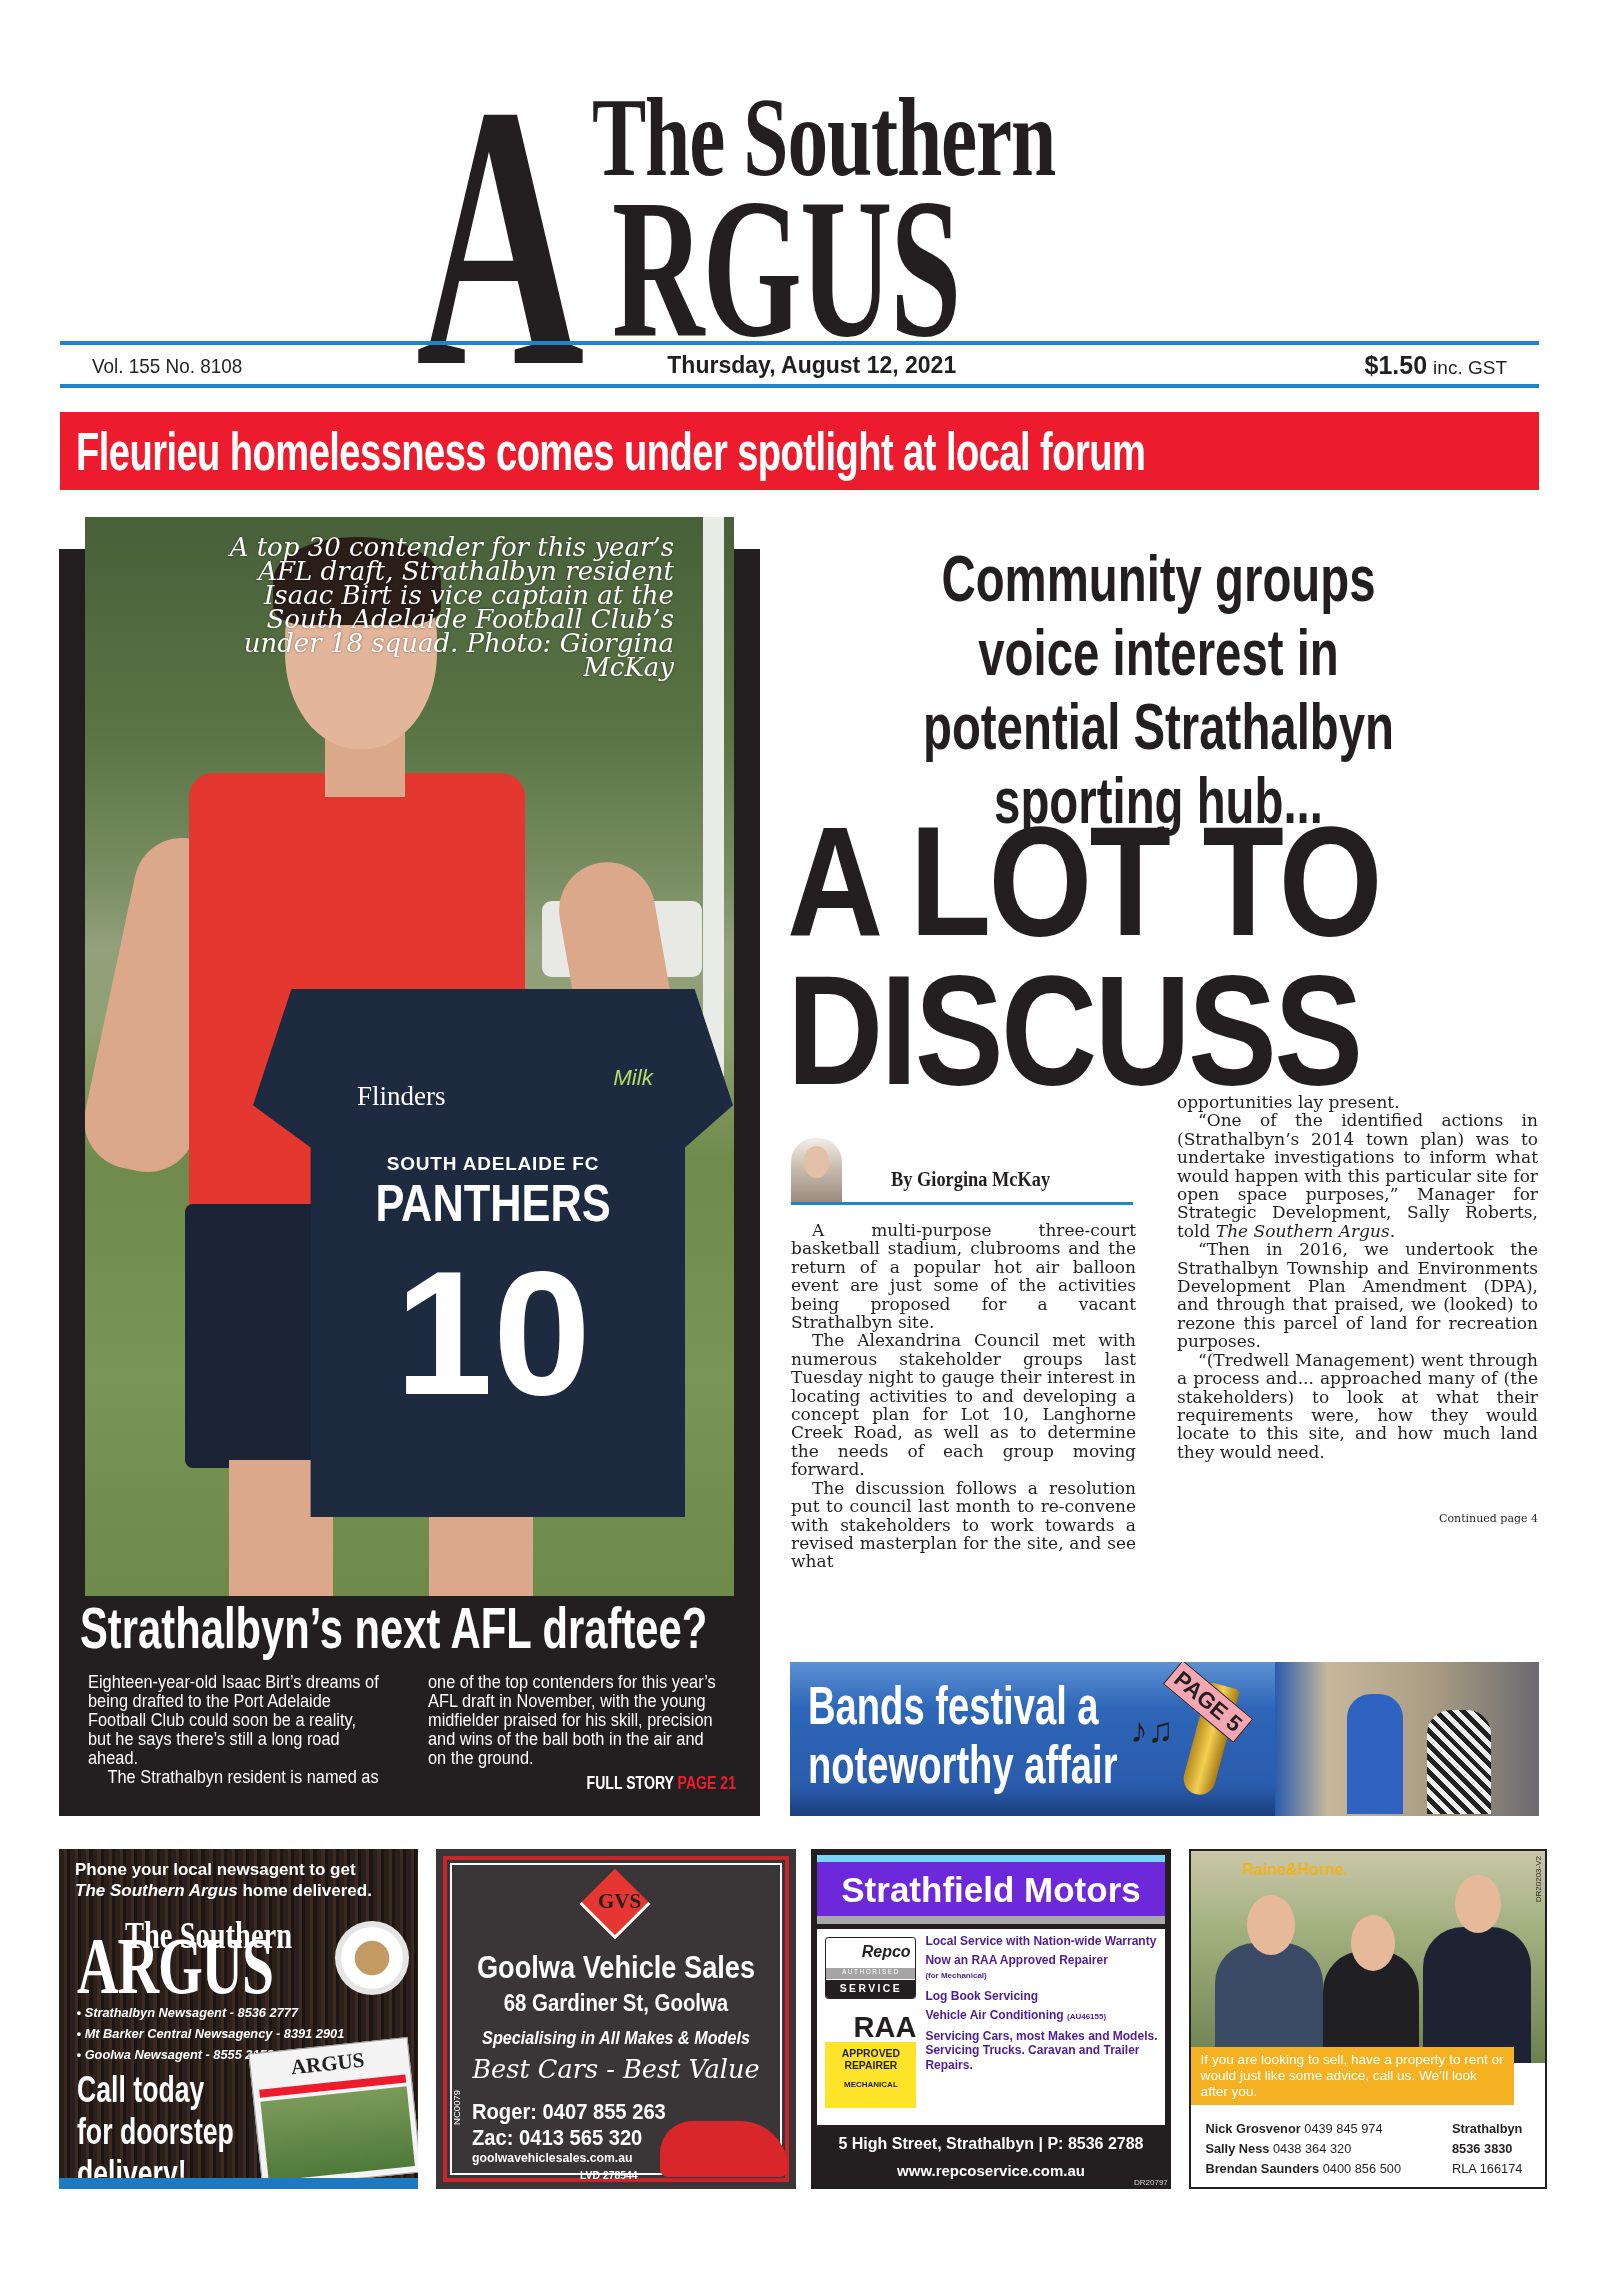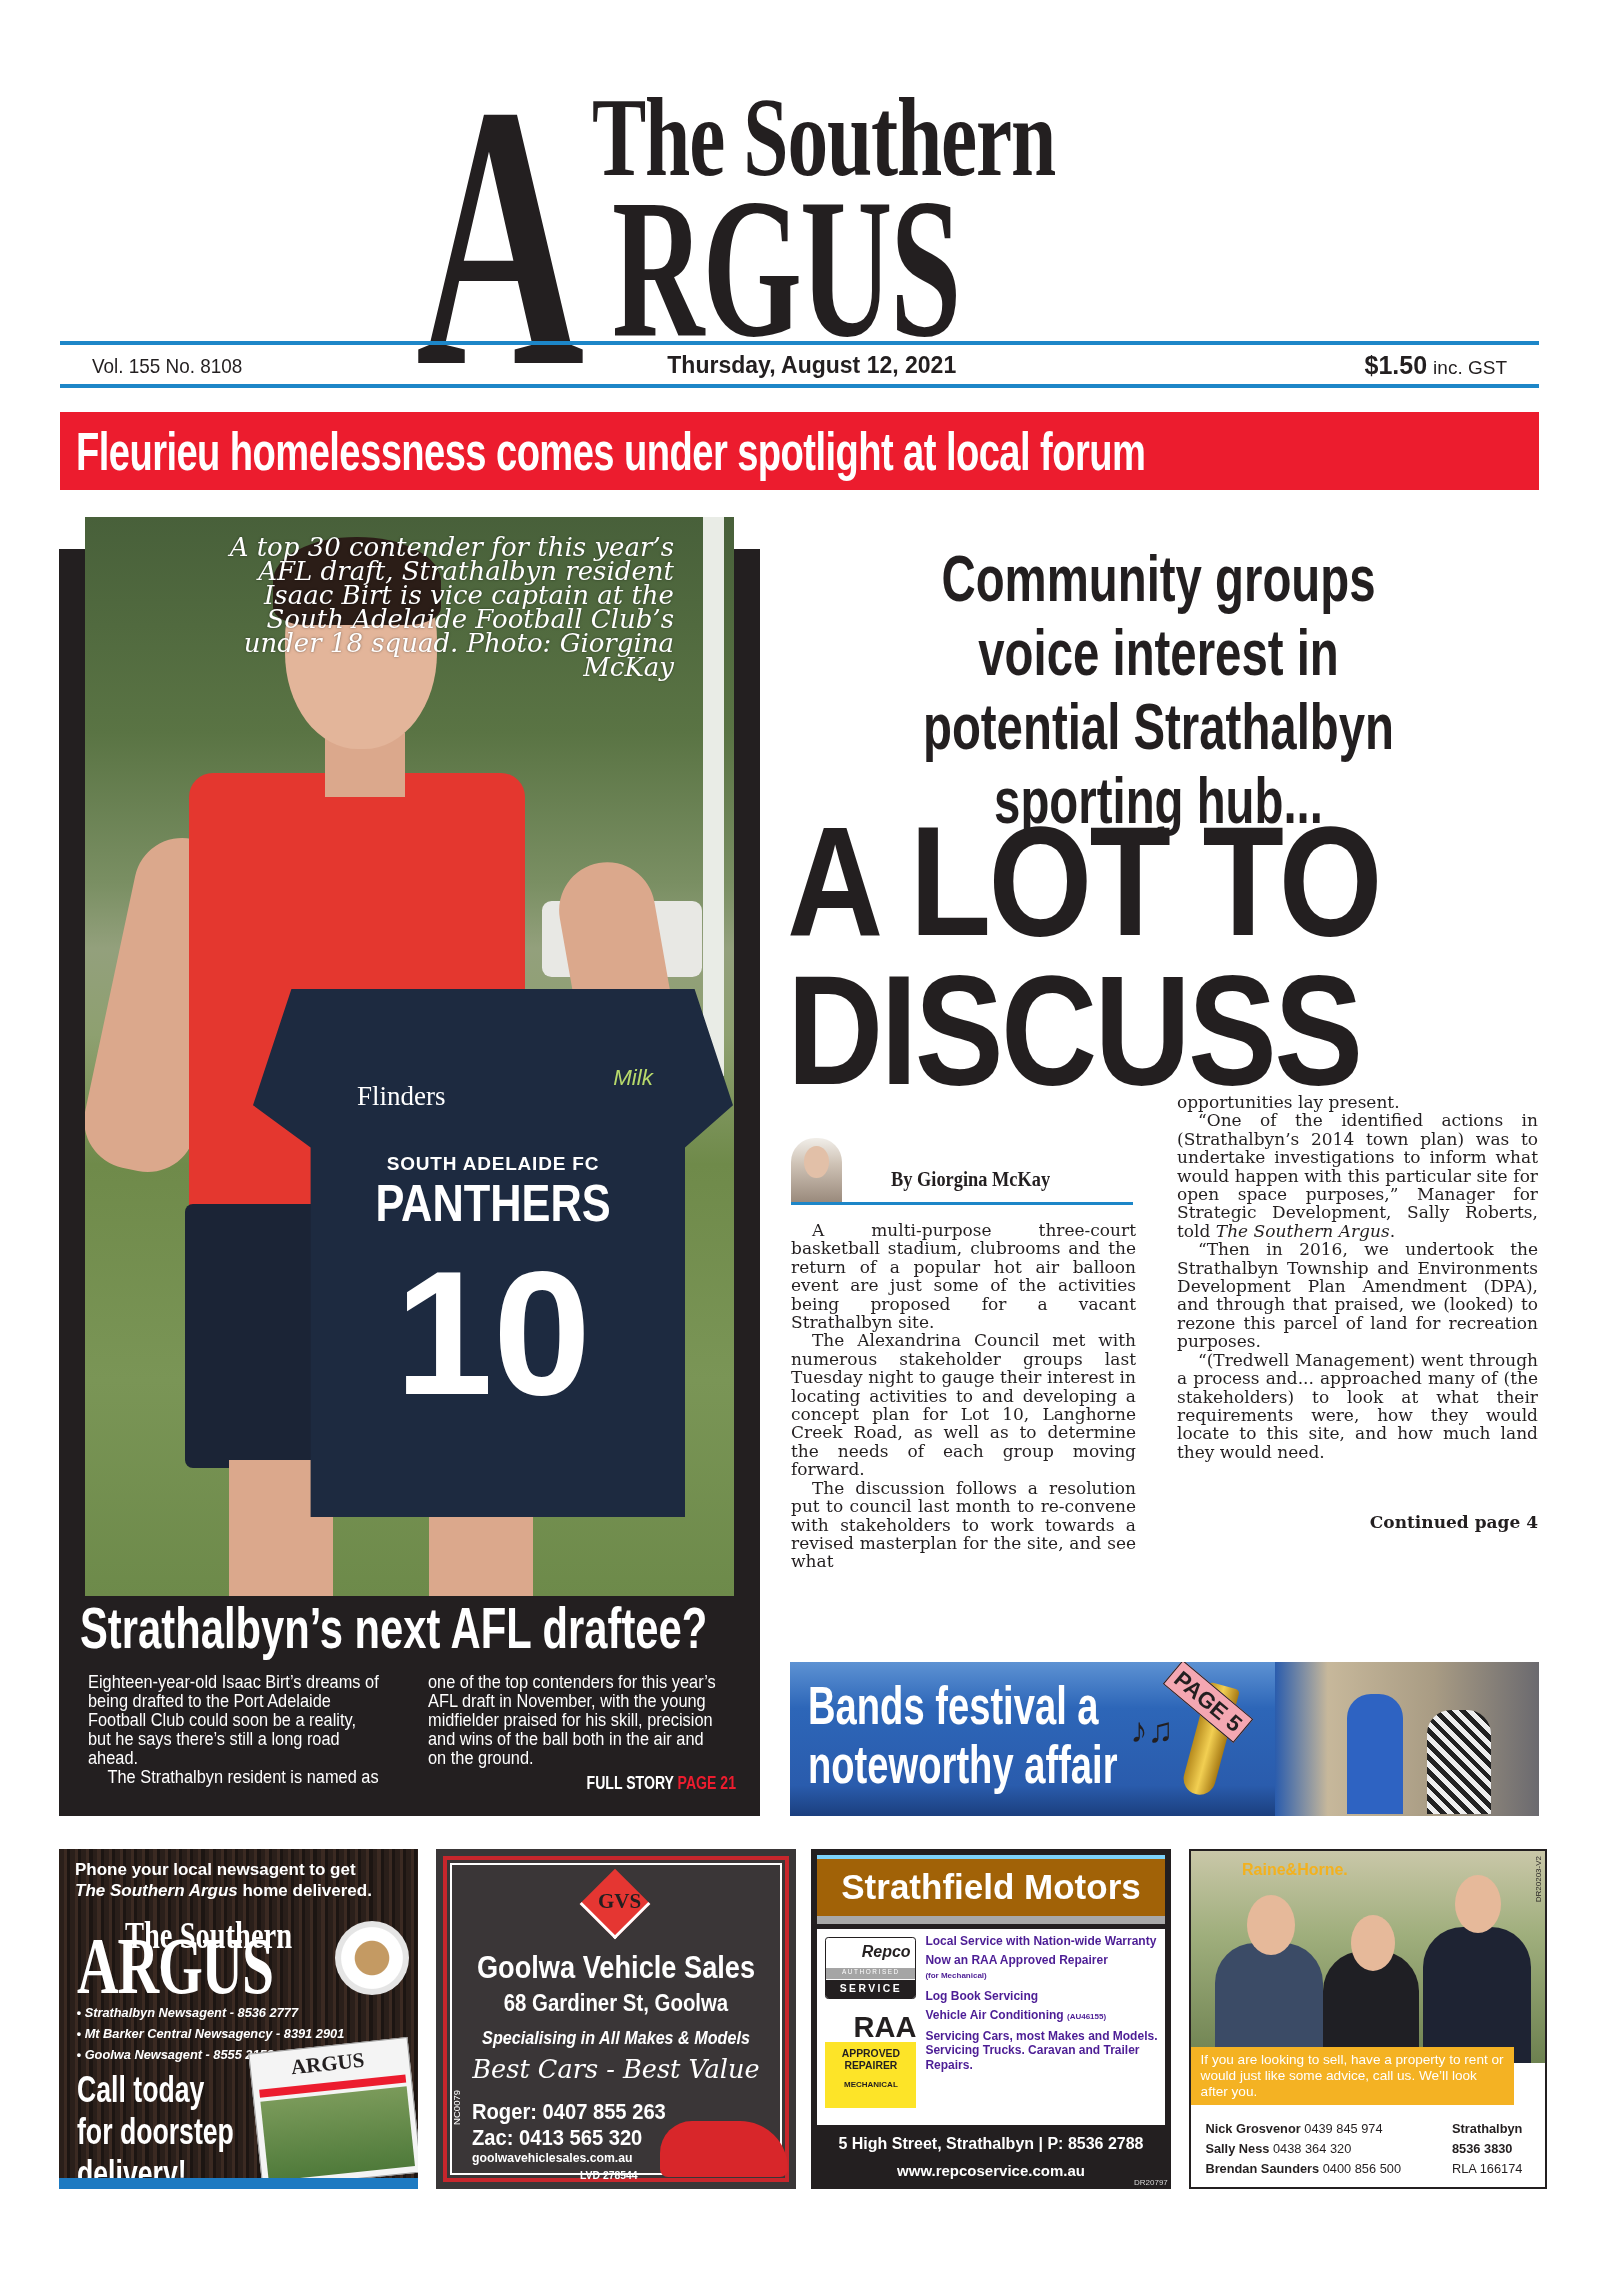--- a/index.html
+++ b/index.html
@@ -63,21 +63,21 @@
   .byline { left: 791px; top: 1135px; width: 342px; height: 70px; border-bottom: 3.2px solid #1d86c8; }
   .byline .avatar { position: absolute; left: 0; bottom: 0; width: 51px; height: 64px; background: linear-gradient(180deg,#f1eee9 0%,#cfc3b6 40%,#9a8a7c 100%); border-radius: 24px 24px 0 0; overflow: hidden; }
   .byline .avatar::before { content: ""; position: absolute; left: 12.8px; top: 8px; width: 25.6px; height: 32px; background: #e2c0a8; border-radius: 50%; }
   .byline .name { position: absolute; left: 100px; bottom: 9.6px; font-family: "Liberation Serif", serif; font-weight: 700; font-size: 21.6px; transform: scaleX(0.85); transform-origin: left bottom; white-space: nowrap; }
 
   .article { font-family: "DejaVu Serif", serif; font-size: 17px; line-height: 18.4px; color: #231f20; text-align: justify; }
   .article p { text-indent: 21px; }
   .article p.noind { text-indent: 0; }
   .col1 { left: 791px; top: 1221px; width: 345px; }
   .col2 { left: 1177px; top: 1093px; width: 361px; }
-  .continued { left: 1279px; top: 1512px; width: 259px; text-align: right; font-family: "DejaVu Serif", serif; font-weight: 700; font-size: 17px; }
+  .continued { left: 1279px; top: 1512px; width: 259px; text-align: right; font-family: "DejaVu Serif", serif; font-weight: 400; font-size: 11px; }
 
   .bands { left: 790px; top: 1662px; width: 749px; height: 154px; background: linear-gradient(180deg,#5d92d3 0%, #2d66b8 30%, #2a5cad 80%, #1b3f7e 100%); overflow: hidden; }
   .bands .photo2 { position: absolute; right: 0; top: 0; width: 264px; height: 100%; background: linear-gradient(90deg, rgba(42,92,173,1) 0%, #c7b89b 20%, #a99c84 60%, #6b6a6f 100%); }
   .bands .photo2::before { content:""; position:absolute; left:72px; top:32px; width:56px; height:120px; background:#2e63c2; border-radius:24px 24px 0 0; }
   .bands .photo2::after { content:""; position:absolute; left:152px; top:48px; width:64px; height:104px; background:repeating-linear-gradient(45deg,#222 0 4.8px,#eee 4.8px 9.6px); border-radius:24px 24px 0 0; }
   .bands .title { position: absolute; left: 17.6px; top: 14.4px; color: #fff; font-weight: 700; font-size: 53px; line-height: 59px; transform: scaleX(0.72); transform-origin: left top; white-space: nowrap; }
   .bands .sax { position: absolute; left: 404px; top: 22.4px; width: 32px; height: 112px; background: linear-gradient(90deg,#b68a1d,#f2cf52,#a77a14); border-radius: 6.4px 6.4px 24px 24px; transform: rotate(15deg); }
   .bands .page5 { position: absolute; left: 372px; top: 24px; background: #f4a7b2; color: #231f20; font-weight: 700; font-size: 22.4px; padding: 1.6px 4.8px; transform: rotate(40deg); border: 1.6px solid #231f20; }
   .bands .notes { position: absolute; left: 340px; top: 48px; color: #231f20; font-size: 35px; }
 
@@ -105,21 +105,21 @@
   .ad2 .t2 { position: absolute; left: 0; width: 100%; top: 136px; text-align: center; color: #fff; font-weight: 700; font-size: 24px; transform: scaleX(0.85); }
   .ad2 .t3 { position: absolute; left: 0; width: 100%; top: 174px; text-align: center; color: #fff; font-weight: 700; font-style: italic; font-size: 19px; transform: scaleX(0.85); }
   .ad2 .t4 { position: absolute; left: 0; width: 100%; top: 201px; text-align: center; color: #fff; font-family: "DejaVu Serif", serif; font-style: italic; font-size: 25.6px; }
   .ad2 .ph { position: absolute; left: 32px; top: 246px; color: #fff; font-weight: 700; font-size: 22.4px; line-height: 25.6px; transform: scaleX(0.9); transform-origin: left top; white-space: nowrap; }
   .ad2 .web { position: absolute; left: 32px; top: 297px; color: #fff; font-weight: 700; font-size: 13.6px; transform: scaleX(0.9); transform-origin: left top; white-space: nowrap; }
   .ad2 .lvd { position: absolute; left: 140px; top: 317px; color: #fff; font-weight: 700; font-size: 10.4px; }
   .ad2 .nc { position: absolute; left: 11.2px; top: 272px; color: #fff; font-size: 9.6px; transform: rotate(-90deg); transform-origin: left top; }
   .ad2 .car { position: absolute; left: 220px; top: 268px; width: 128px; height: 56px; background: #d8262a; border-radius: 32px 48px 8px 8px; }
 
   .ad3 { left: 811px; width: 360px; background: #231f20; }
-  .ad3 .topbar { position: absolute; left: 6.4px; top: 6.4px; right: 6.4px; height: 69px; background: #a16207; border-top: 4px solid #7dd3fc; border-bottom: 8px solid #a8a8a8; }
+  .ad3 .topbar { position: absolute; left: 6.4px; top: 6.4px; right: 6.4px; height: 69px; background: #6d28d9; border-top: 7px solid #7dd3fc; border-bottom: 8px solid #a8a8a8; }
   .ad3 .topbar .nm { position: absolute; left: 0; width: 100%; top: 8px; text-align: center; color: #fff; font-weight: 700; font-size: 35px; }
   .ad3 .body { position: absolute; left: 6.4px; top: 80px; right: 6.4px; height: 196px; background: #fff; }
   .ad3 .repco { position: absolute; left: 8px; top: 8px; width: 91px; height: 62px; background: #fff; border: 1.6px solid #231f20; border-radius: 3.2px; overflow: hidden; }
   .ad3 .repco .r1 { position: absolute; left: 0; top: 4.8px; width: 100%; text-align: right; padding-right: 4.8px; font-weight: 700; font-style: italic; font-size: 16px; color: #231f20; }
   .ad3 .repco .r2 { position: absolute; left: 0; top: 30px; width: 100%; height: 11.2px; background: #a5a5a5; color: #fff; font-size: 6.4px; text-align: center; letter-spacing: 1.6px; }
   .ad3 .repco .r3 { position: absolute; left: 0; bottom: 0; width: 100%; height: 17.6px; background: #231f20; color: #fff; font-weight: 700; font-size: 10.4px; text-align: center; letter-spacing: 2.4px; line-height: 17.6px; }
   .ad3 .raa { position: absolute; left: 8px; top: 82px; width: 91px; font-weight: 900; font-size: 29px; color: #231f20; text-align: right; }
   .ad3 .appr { position: absolute; left: 8px; top: 113px; width: 91px; height: 66px; background: #fde428; text-align: center; font-weight: 700; color: #231f20; }
   .ad3 .appr .a1 { font-size: 10.4px; line-height: 11.2px; padding-top: 6.4px; }
   .ad3 .appr .a2 { font-size: 8px; margin-top: 9.6px; }

